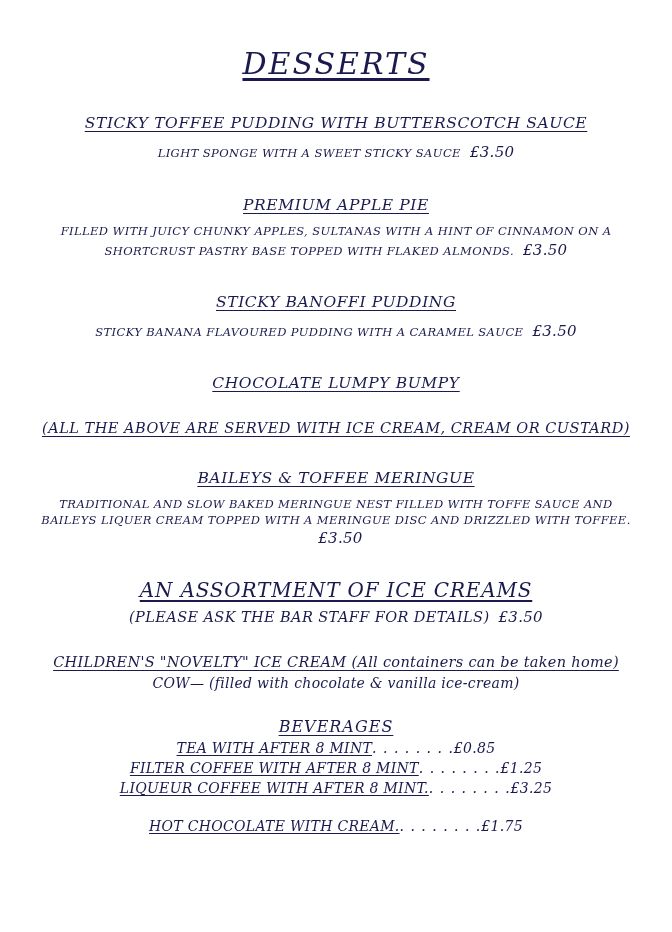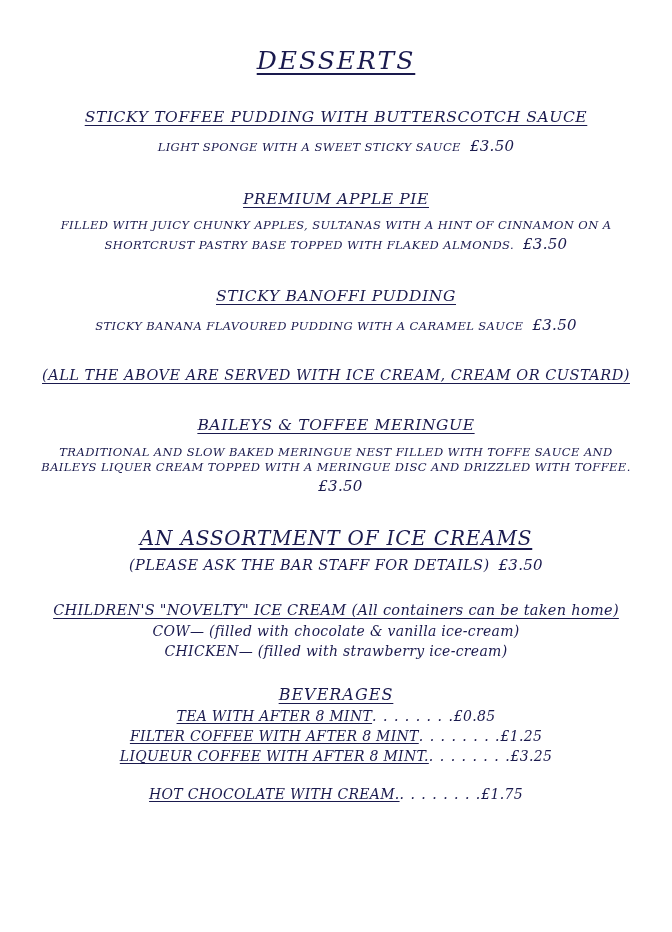--- a/index.html
+++ b/index.html
@@ -22,21 +22,21 @@
     padding: 22px 26px 10px 26px;
     position: relative;
   }
   .italic-hand {
     font-style: italic;
     font-family: "DejaVu Serif", serif;
     letter-spacing: 0.3px;
   }
   .title {
     text-align: center;
-    font-size: 25px;
+    font-size: 30px;
     letter-spacing: 2px;
     text-decoration: underline;
     text-underline-offset: 4px;
     margin-top: 24px;
     margin-bottom: 0;
     font-weight: normal;
   }
   .item {
     margin-top: 32px;
     text-align: center;
@@ -153,20 +153,21 @@
   </div>
 
   <div class="item">
     <div class="item-name italic-hand">STICKY BANOFFI PUDDING</div>
     <div class="item-desc italic-hand">
       <span>STICKY BANANA FLAVOURED PUDDING WITH A CARAMEL SAUCE</span><span class="price italic-hand">£3.50</span>
     </div>
   </div>
 
   <div class="item">
+    <div class="item-name italic-hand">CHOCOLATE LUMPY BUMPY</div>
   </div>
 
   <div class="note-line italic-hand">(ALL THE ABOVE ARE SERVED WITH ICE CREAM, CREAM OR CUSTARD)</div>
 
   <div class="item">
     <div class="item-name italic-hand">BAILEYS &amp; TOFFEE MERINGUE</div>
     <div class="item-desc italic-hand">
       <span>TRADITIONAL AND SLOW BAKED MERINGUE NEST FILLED WITH TOFFE SAUCE AND BAILEYS LIQUER CREAM TOPPED WITH A MERINGUE DISC AND DRIZZLED WITH TOFFEE.</span><span class="price italic-hand">£3.50</span>
     </div>
   </div>
@@ -174,21 +175,20 @@
   <div class="section">
     <div class="section-title italic-hand">AN ASSORTMENT OF ICE CREAMS</div>
     <div class="section-sub italic-hand">
       <span>(PLEASE ASK THE BAR STAFF FOR DETAILS)</span><span class="price italic-hand">£3.50</span>
     </div>
   </div>
 
   <div class="kids">
     <div class="kids-head italic-hand">CHILDREN'S "NOVELTY" ICE CREAM (All containers can be taken home)</div>
     <div class="kids-line italic-hand">COW— (filled with chocolate &amp; vanilla ice-cream)</div>
-    <div class="kids-line italic-hand">CHICKEN— (filled with strawberry ice-cream)</div>
   </div>
 
   <div class="bev">
     <div class="bev-title italic-hand">BEVERAGES</div>
 
     <div class="bev-line nounderline italic-hand">
       <span style="text-decoration: underline; text-underline-offset:2px;">TEA WITH AFTER 8 MINT</span><span class="dots">. . . . . . . .</span><span>£0.85</span>
     </div>
 
     <div class="bev-line nounderline italic-hand">

